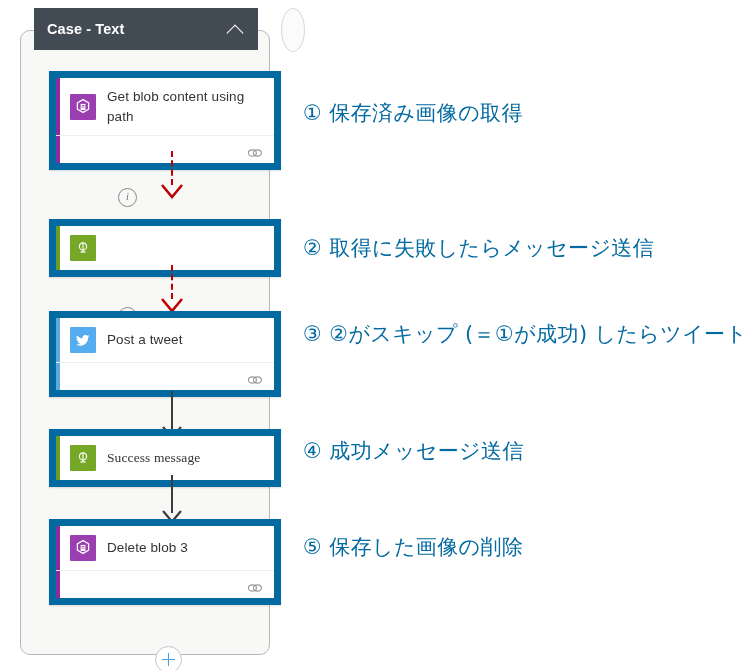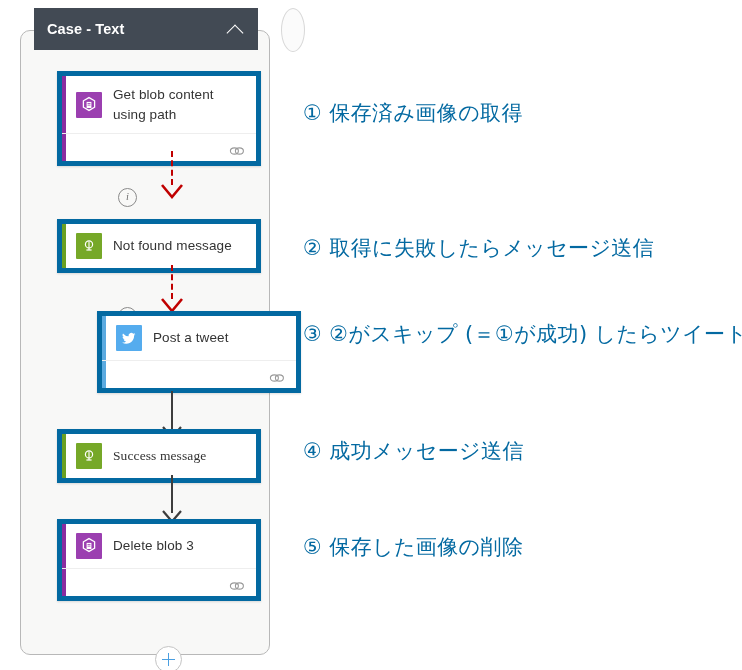--- a/index.html
+++ b/index.html
@@ -75,24 +75,24 @@
     width: 11px;
     height: 11px;
     border-left: 1.8px solid #ffffff;
     border-top: 1.8px solid #ffffff;
     transform: rotate(45deg);
   }
 
   
   .action-card {
     position: absolute;
-    left: 36px;
-    width: 204px;
+    left: 28px;
+    width: 232px;
     background: #ffffff;
-    border: 5px solid #0369a1;
+    border: 7px solid #0369a1;
     box-shadow: 0 1px 2px rgba(0,0,0,0.13);
     box-sizing: border-box;
     overflow: hidden;
   }
   .accent-bar {
     position: absolute;
     left: 0;
     top: 0;
     bottom: 0;
     width: 4px;
@@ -263,37 +263,36 @@
   <div class="action-card" style="top:188px;">
     <div class="accent-bar" style="background:#6aa022;"></div>
     <div class="card-main">
       <span class="conn-icon" style="background:#76a828;">
         <svg width="18" height="18" viewBox="0 0 18 18" aria-hidden="true">
           <circle cx="9" cy="7.4" r="3.6" fill="none" stroke="#ffffff" stroke-width="1.2"></circle>
           <rect x="8.45" y="4.4" width="1.1" height="8.6" fill="#ffffff"></rect>
           <rect x="6.4" y="12.4" width="5.2" height="1.2" fill="#ffffff"></rect>
         </svg>
       </span>
-      <span class="card-title">Not found message</span>
     </div>
   </div>
 
   <div class="arrow" style="top:234px;height:48px;">
     <div class="shaft" style="height:34px;border-left-style:dashed;border-left-color:#c00000;"></div>
     <div class="head" style="top:32px;">
       <svg width="26" height="16" viewBox="0 0 26 16" aria-hidden="true">
         <path d="M3,2 L13,14 L23,2" fill="none" stroke="#c00000" stroke-width="2.6"></path>
       </svg>
     </div>
   </div>
   <div class="info-badge" style="top:276px;">
     <span>i</span>
   </div>
 
-  <div class="action-card" style="top:280px;margin-left:40px;">
+  <div class="action-card" style="top:280px;">
     <div class="accent-bar" style="background:#5aaae0;"></div>
     <div class="card-main">
       <span class="conn-icon" style="background:#55acee;">
         <svg width="18" height="18" viewBox="0 0 18 18" aria-hidden="true">
           <path d="M15.4 5.2c-.5.2-1 .4-1.6.45.57-.34 1-.88 1.2-1.53-.53.32-1.12.54-1.74.67a2.74 2.74 0 0 0-4.67 2.5A7.77 7.77 0 0 1 3 4.43a2.74 2.74 0 0 0 .85 3.65c-.45-.01-.87-.14-1.24-.34v.03c0 1.33.94 2.43 2.2 2.68-.23.06-.47.1-.72.1-.18 0-.35-.02-.52-.05a2.74 2.74 0 0 0 2.56 1.9 5.5 5.5 0 0 1-4.06 1.13 7.75 7.75 0 0 0 4.2 1.23c5.04 0 7.8-4.17 7.8-7.8l-.01-.35c.54-.39 1-.87 1.34-1.42z" fill="#ffffff"></path>
         </svg>
       </span>
       <span class="card-title">Post a tweet</span>
     </div>
     <div class="card-foot">

